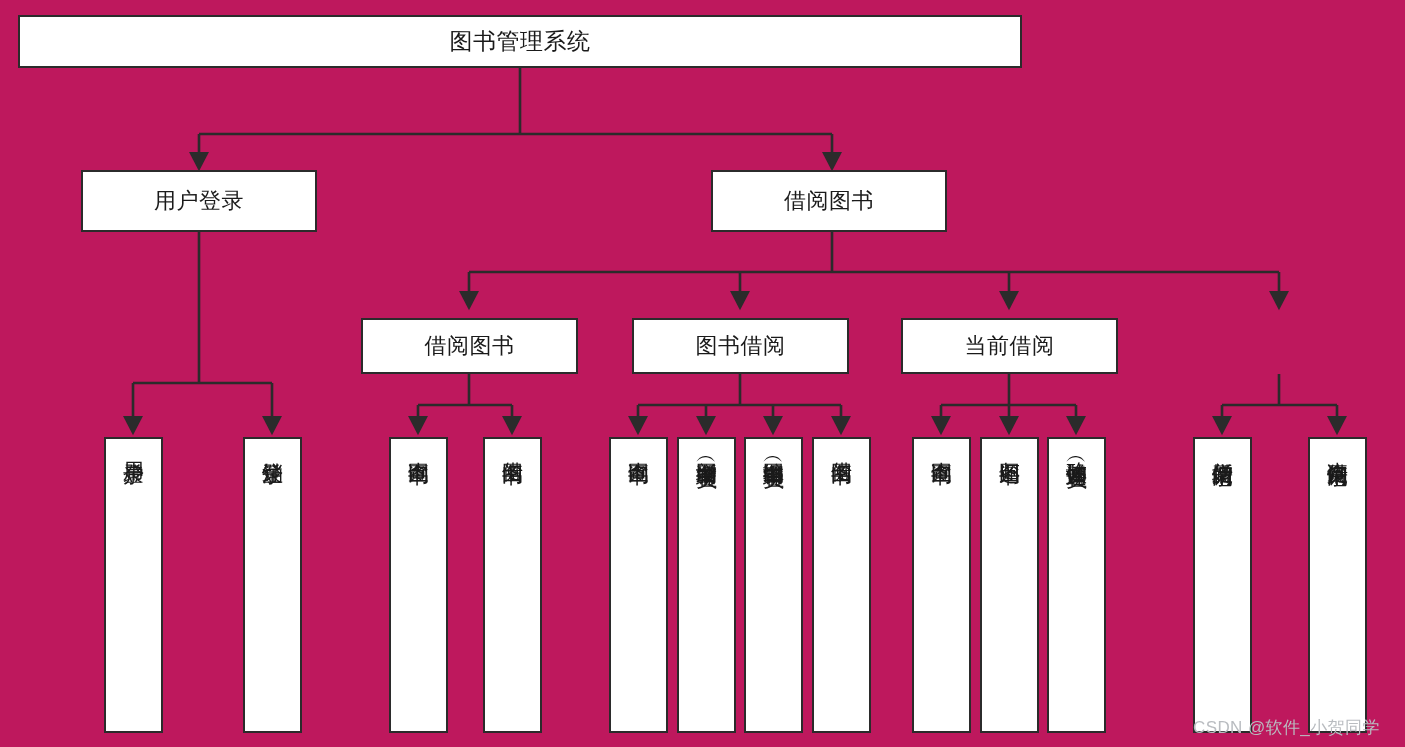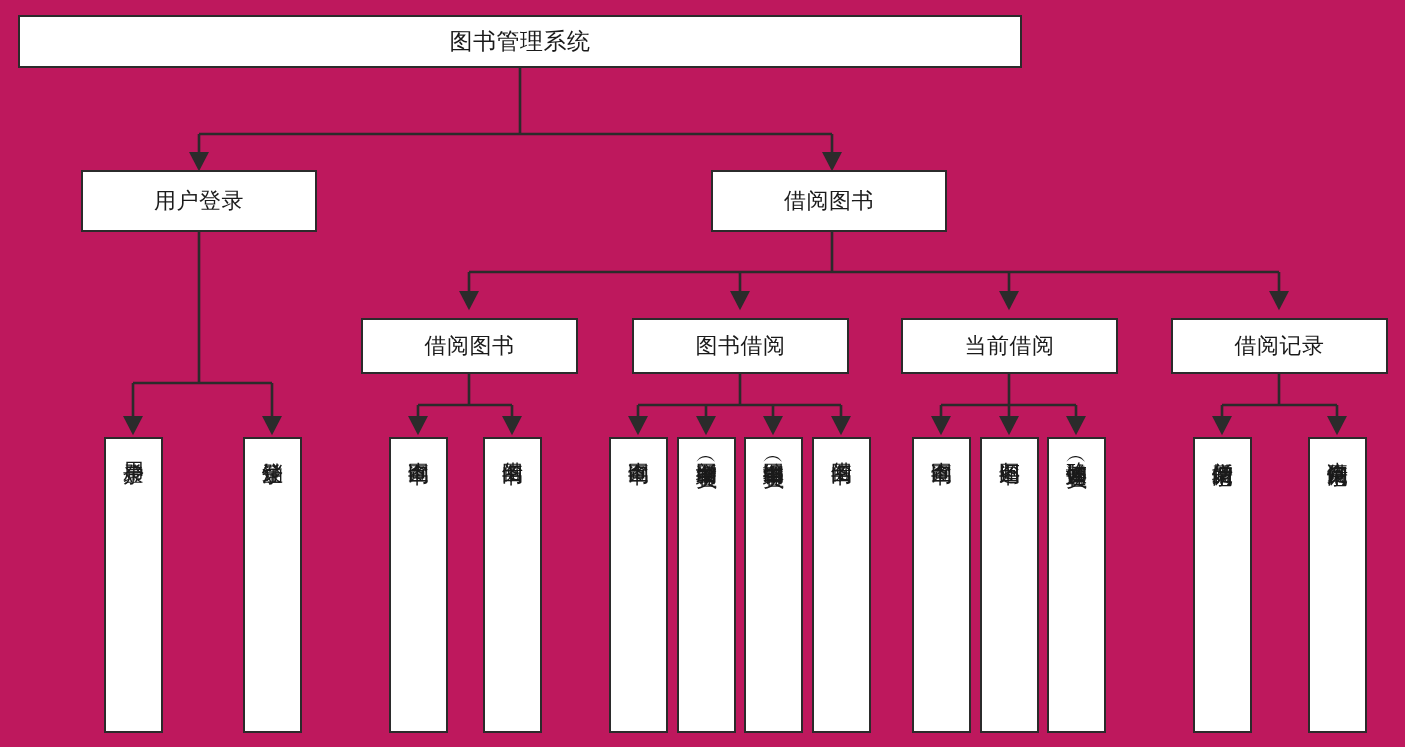--- a/index.html
+++ b/index.html
@@ -136,23 +136,20 @@
 
   <div class="node horizontal" style="left:361px; top:318px; width:217px; height:56px;">
     <span class="node-label">借阅图书</span>
   </div>
   <div class="node horizontal" style="left:632px; top:318px; width:217px; height:56px;align-items:center;">
     <span class="node-label">图书借阅</span>
   </div>
   <div class="node horizontal" style="left:901px; top:318px; width:217px; height:56px;">
     <span class="node-label">当前借阅</span>
   </div>
-  <div class="node horizontal" style="left:1171px; top:318px; width:217px; height:56px;">
-    <span class="node-label">借阅记录</span>
-  </div>
 
   <div class="node vertical" style="left:104px; top:437px; width:59px; height:296px;">
     <span class="node-label">用户登录</span>
   </div>
   <div class="node vertical" style="left:243px; top:437px; width:59px; height:296px;">
     <span class="node-label">注销登录</span>
   </div>
 
   <div class="node vertical" style="left:389px; top:437px; width:59px; height:296px;">
     <span class="node-label">查询图书</span>
@@ -184,14 +181,15 @@
     <span class="node-label">确认归还（管理员）</span>
   </div>
 
   <div class="node vertical" style="left:1193px; top:437px; width:59px; height:296px;">
     <span class="node-label">新增借阅记录</span>
   </div>
   <div class="node vertical" style="left:1308px; top:437px; width:59px; height:296px;">
     <span class="node-label">查询借阅记录</span>
   </div>
 
+  <div class="watermark" style="left:1193px; top:716px;">CSDN @软件_小贺同学</div>
 
 </div>
 
 </body></html>

